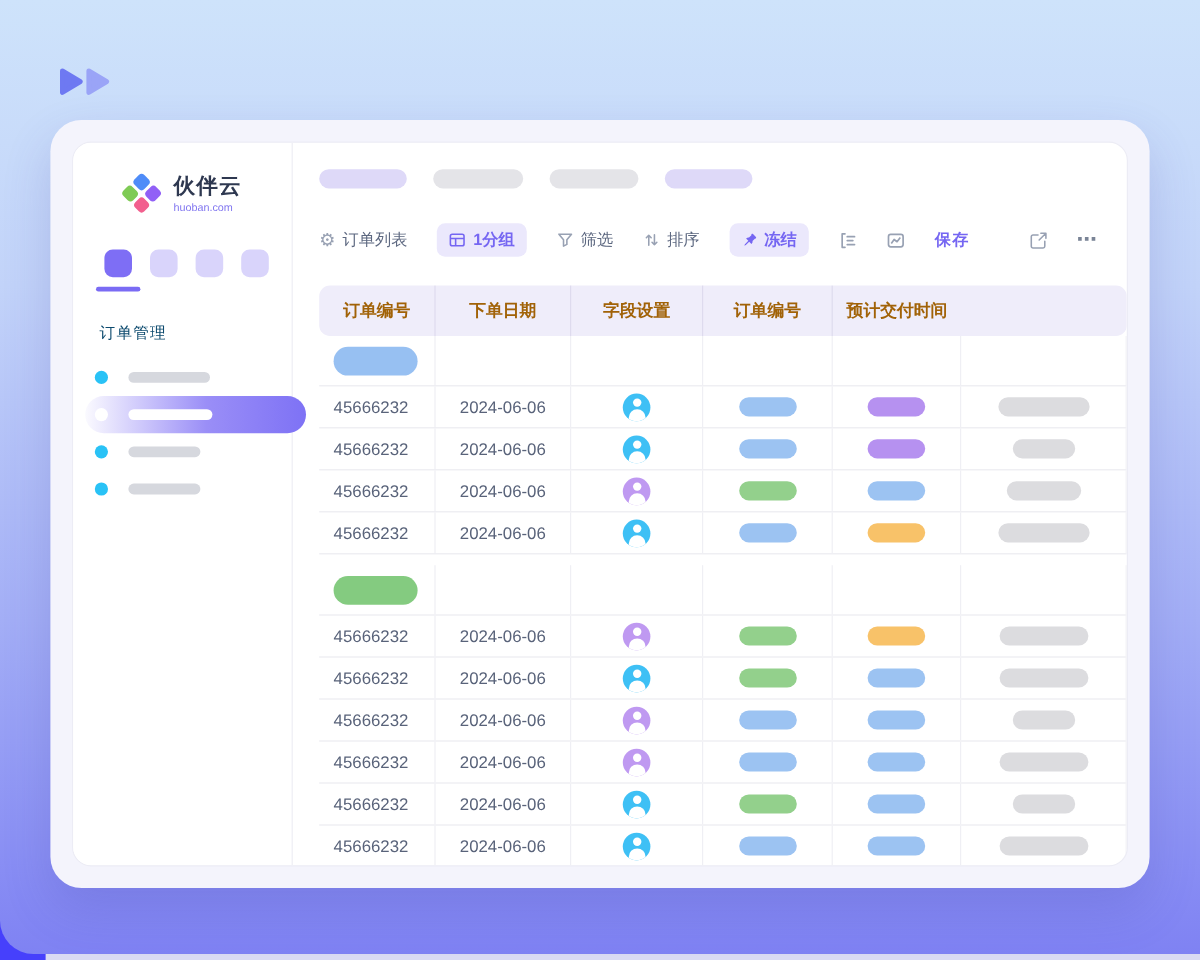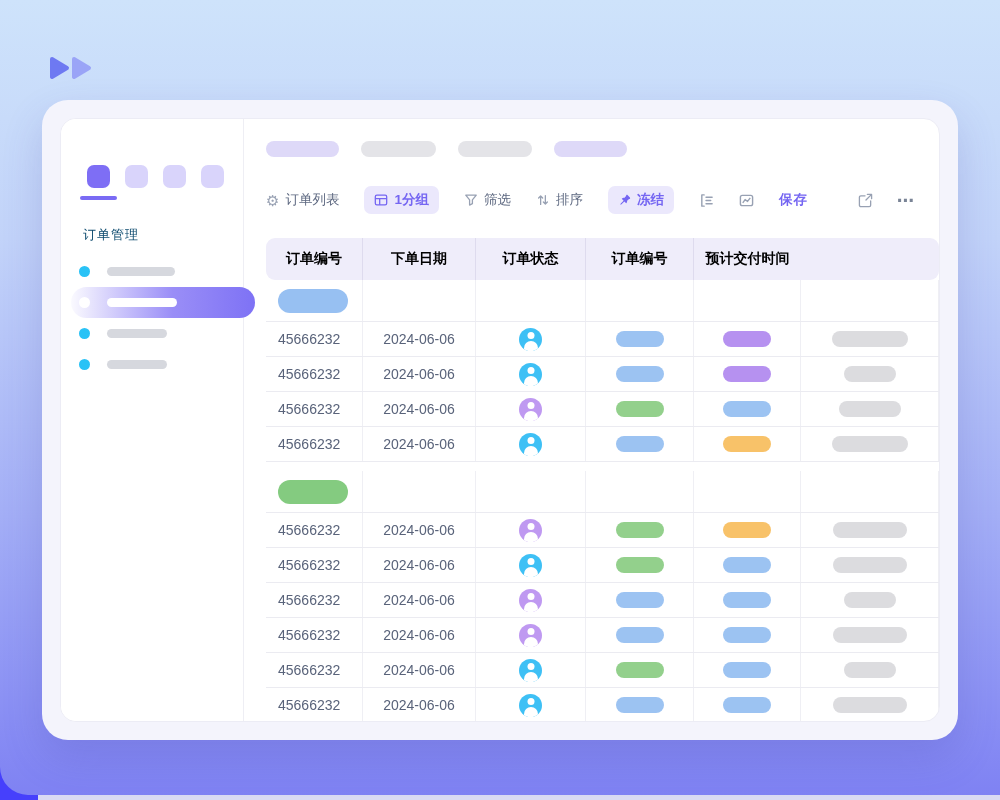--- a/index.html
+++ b/index.html
@@ -76,21 +76,21 @@
   .tool.pill { background:#ebe8fc; color:#7566f2; padding:5px 10px; border-radius:7px; font-weight:700; }
   .tool.pill .ticon { color:#7566f2; }
   .tool.save { color:#7566f2; font-weight:700; letter-spacing:1px; }
   .toolbar-right { margin-left:auto; display:flex; gap:24px; align-items:center; }
   .more-dots { font-size:17px; color:#7a8496; letter-spacing:1px; font-weight:700; }
 
   
   .table { margin-top:23px; width:673px; }
   .cols { display:grid; grid-template-columns:97px 113px 110px 108px 107px 138px; }
   .thead { background:#efedfa; border-radius:9px; height:42px; }
-  .th { display:flex; align-items:center; justify-content:center; font-size:14px; font-weight:600; color:#000000; border-right:1px solid #dedbee; }
+  .th { display:flex; align-items:center; justify-content:center; font-size:14px; font-weight:600; color:#a16207; border-right:1px solid #dedbee; }
   .th:last-child { border-right:none; }
   .t-row { border-bottom:1px solid #ebebf1;text-align:center; }
   .group-row { height:42px; }
   .data-row { height:35px; }
   .td { display:flex; align-items:center; justify-content:center; border-right:1px solid #efeff4; }
   .cell-left { justify-content:flex-start; padding-left:12px; }
   .txt { font-size:14px; color:#59637a; }
   .group-pill { width:70px; height:24px; border-radius:12px; display:inline-block; }
   .status-pill { width:48px; height:16px; border-radius:8px; display:inline-block; }
   .eta-pill { height:16px; border-radius:8px; background:#dcdcdf; display:inline-block; }
@@ -113,20 +113,32 @@
         <path d="M4 4l15 9L4 22z" fill="#6e79f2" stroke="#6e79f2" stroke-width="4" stroke-linejoin="round"></path>
         <path d="M26 4l15 9-15 9z" fill="#9aa4f7" stroke="#9aa4f7" stroke-width="4" stroke-linejoin="round"></path>
       </svg>
     </span>
   </div>
 
   <div class="card">
     <div class="inner">
 
       <aside class="sidebar">
+        <div class="logo-row">
+          <span class="diamond">
+            <span class="dm-1"></span>
+              <span class="dm-2"></span>
+              <span class="dm-3"></span>
+              <span class="dm-4"></span>
+          </span>
+          <span>
+            <div class="brand-name">伙伴云</div>
+            <div class="brand-domain">huoban.com</div>
+          </span>
+        </div>
 
         <div class="tabs">
             <div class="tab-sq active"></div>
             <div class="tab-sq"></div>
             <div class="tab-sq"></div>
             <div class="tab-sq"></div>
           </div>
         <div class="tab-underline"></div>
 
         <div class="section section-1">
@@ -226,21 +238,21 @@
               </span>
             </div>
             <div class="tool more-dots">⋯</div>
           </div>
         </div>
 
         <div class="table">
           <div class="thead cols">
               <div class="th">订单编号</div>
               <div class="th">下单日期</div>
-              <div class="th">订单状态</div>
+              <div class="th">字段设置</div>
               <div class="th">订单编号</div>
               <div class="th">预计交付时间</div>
             </div>
           <div>
               <div class="t-row group-row cols">
                 <div class="td cell-left">
                   <span class="group-pill" style="background: rgb(151, 192, 242);"></span>
                 </div>
                 <div class="td"></div>
                 <div class="td"></div>

